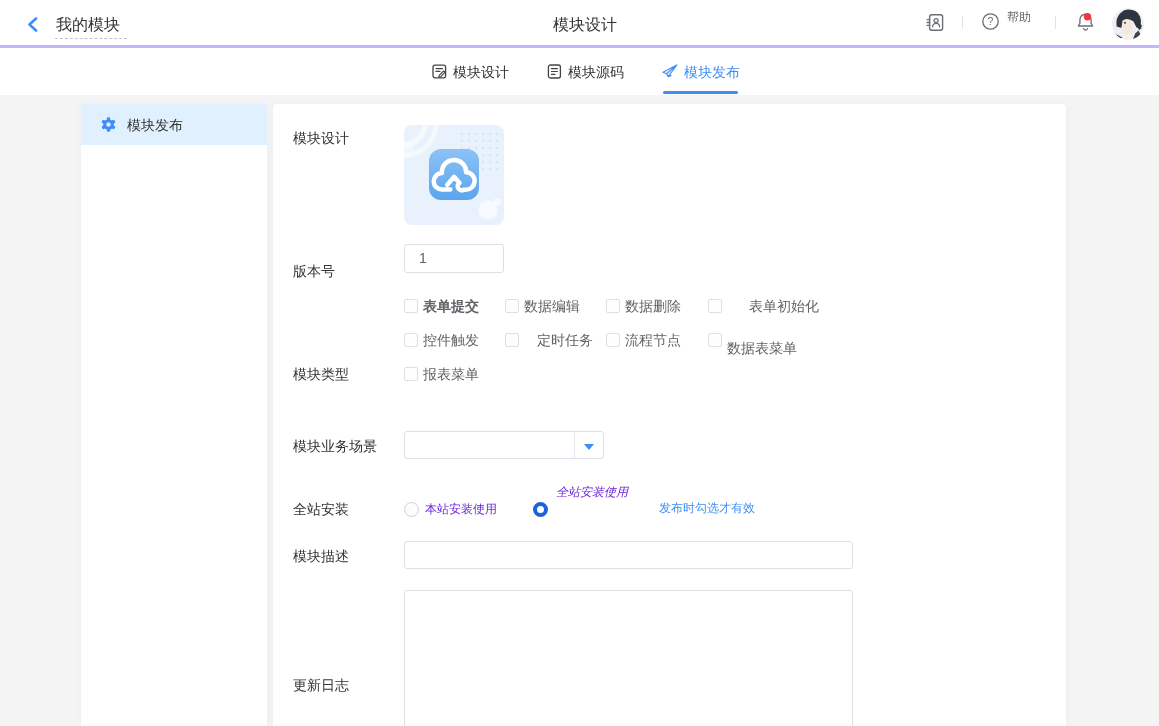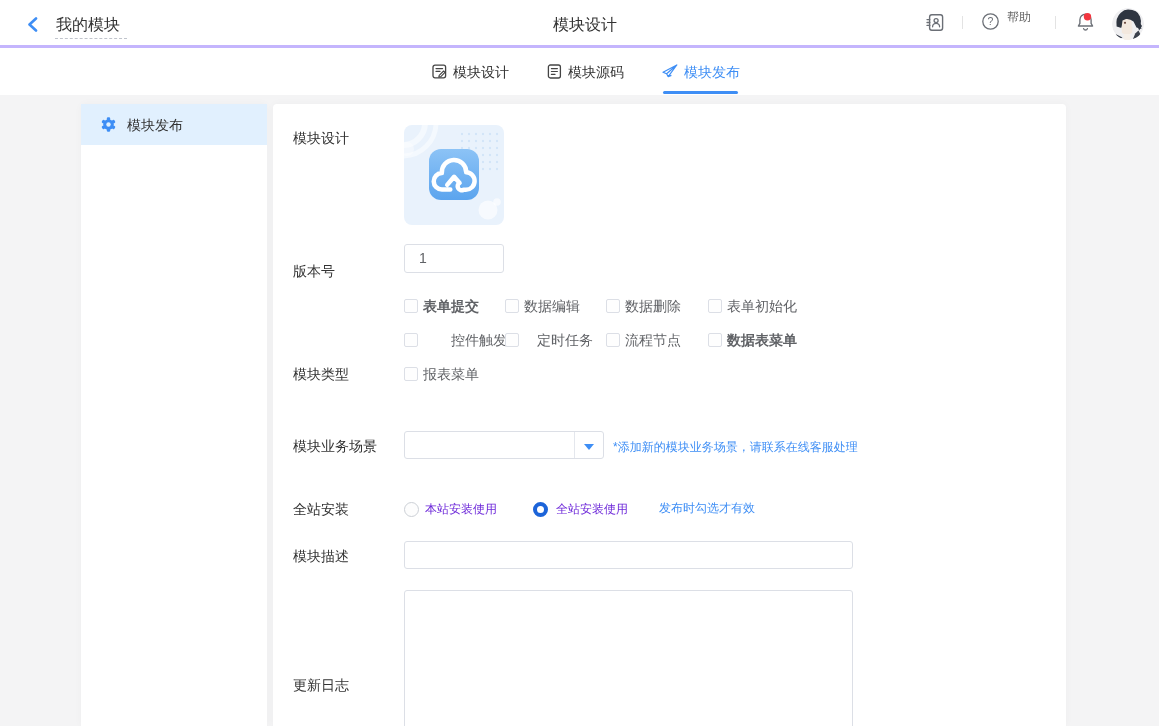--- a/index.html
+++ b/index.html
@@ -175,44 +175,43 @@
       </div>
 
     <div class="lbl" style="top:226px;margin-top:34px;">模块类型</div>
     <div class="cb" style="left:131px; top:195px;"></div>
       <div class="cb-t" style="left:150px; top:194px;font-weight:bold;">表单提交</div>
     <div class="cb" style="left:232px; top:195px;"></div>
       <div class="cb-t" style="left:251px; top:194px;">数据编辑</div>
     <div class="cb" style="left:333px; top:195px;"></div>
       <div class="cb-t" style="left:352px; top:194px;">数据删除</div>
     <div class="cb" style="left:435px; top:195px;"></div>
-      <div class="cb-t" style="left:454px; top:194px;">表单初始化</div>
+      <div class="cb-t" style="left:476px; top:194px;">表单初始化</div>
     <div class="cb" style="left:131px; top:229px;"></div>
-      <div class="cb-t" style="left:150px; top:228px;margin-left:28px;">控件触发</div>
+      <div class="cb-t" style="left:150px; top:228px;">控件触发</div>
     <div class="cb" style="left:232px; top:229px;"></div>
       <div class="cb-t" style="left:264px; top:228px;">定时任务</div>
     <div class="cb" style="left:333px; top:229px;"></div>
       <div class="cb-t" style="left:352px; top:228px;">流程节点</div>
     <div class="cb" style="left:435px; top:229px;"></div>
-      <div class="cb-t" style="left:454px; top:228px;font-weight:bold;">数据表菜单</div>
+      <div class="cb-t" style="left:454px; top:236px;">数据表菜单</div>
     <div class="cb" style="left:131px; top:263px;"></div>
       <div class="cb-t" style="left:150px; top:262px;">报表菜单</div>
 
     <div class="lbl" style="top:332px;">模块业务场景</div>
     <div class="sel">
         <div class="zone"></div>
         <div class="tri"></div>
       </div>
-    <div class="hint" style="left:340px; top:335px;">*添加新的模块业务场景，请联系在线客服处理</div>
 
     <div class="lbl" style="top:395px;">全站安装</div>
     <div class="rd off" style="left:131px; top:398px;"></div>
       <div class="rd-t" style="left:152px; top:397px;">本站安装使用</div>
     <div class="rd on" style="left:260px; top:398px;"></div>
-      <div class="rd-t" style="left:283px; top:397px;">全站安装使用</div>
+      <div class="rd-t" style="left:283px; top:380px;font-style:italic;">全站安装使用</div>
     <div class="hint" style="left:386px; top:396px;">发布时勾选才有效</div>
 
     <div class="lbl" style="top:442px;">模块描述</div>
     <div class="inp" style="left:131px; top:437px; width:449px; height:28px;"></div>
 
     <div class="lbl" style="top:571px;">更新日志</div>
     <div class="inp" style="left:131px; top:486px; width:449px; height:200px;"></div>
   </div>
 </div>
 

